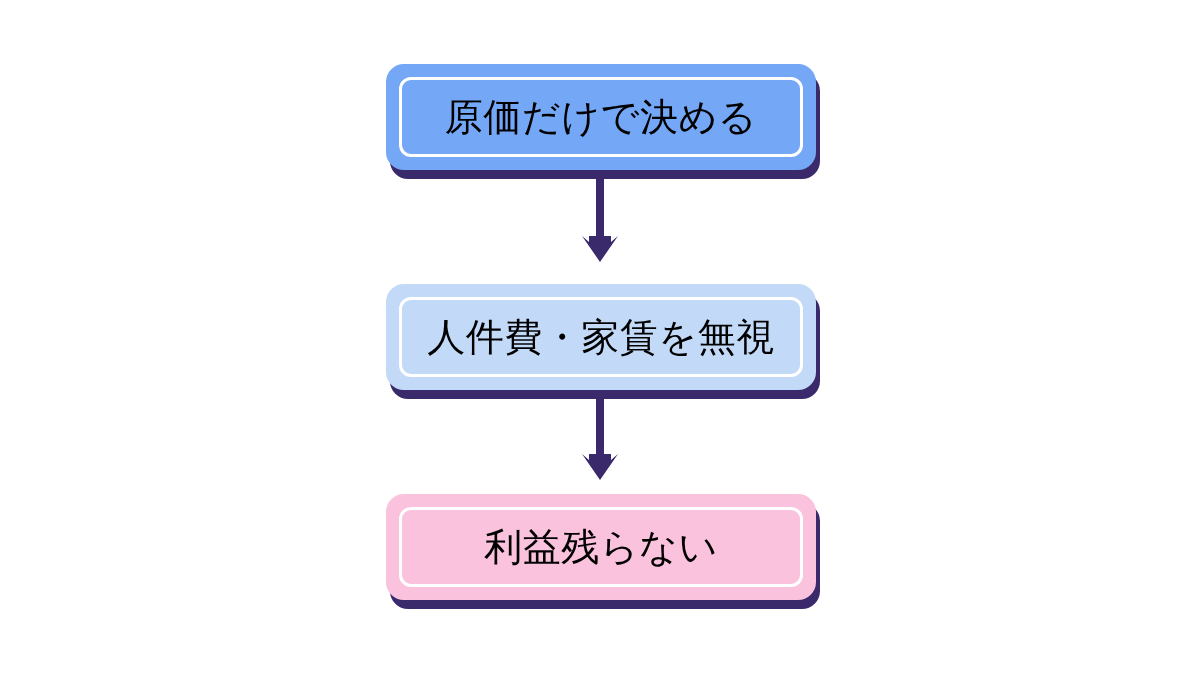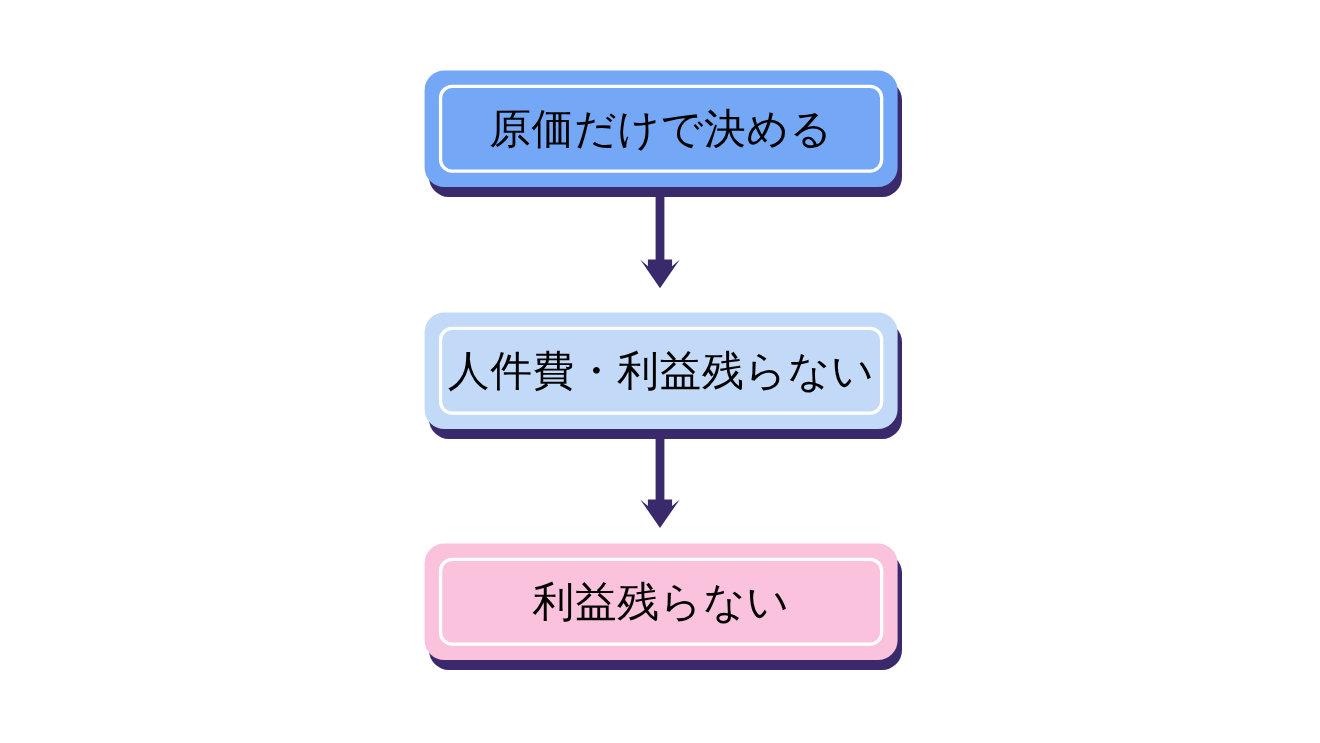--- a/index.html
+++ b/index.html
@@ -104,21 +104,21 @@
       <g id="arrow-g-1" fill="#3a2a6b">
         <rect x="18" y="0" width="8" height="60"></rect>
         <path d="M 4 58 L 11 64 L 11 58 L 33 58 L 33 64 L 40 58 L 22 84 Z"></path>
       </g>
     </svg>
   </div>
 
   <div class="node" style="top:284px;">
     <div class="node-shadow" style="background: rgb(58, 42, 107);"></div>
     <div class="node-body" id="body-2" style="background: rgb(194, 217, 247); border: 6px solid rgb(194, 217, 247);">
-      <span class="node-label" style="color: rgb(0, 0, 0);">人件費・利益残らない</span>
+      <span class="node-label" style="color: rgb(0, 0, 0);">人件費・家賃を無視</span>
     </div>
   </div>
 
   <div class="arrow" style="top:396px;">
     <svg width="44" height="86" viewBox="0 0 44 86" xmlns="http://www.w3.org/2000/svg">
       <g id="arrow-g-2" fill="#3a2a6b">
         <rect x="18" y="0" width="8" height="60"></rect>
         <path d="M 4 58 L 11 64 L 11 58 L 33 58 L 33 64 L 40 58 L 22 84 Z"></path>
       </g>
     </svg>

